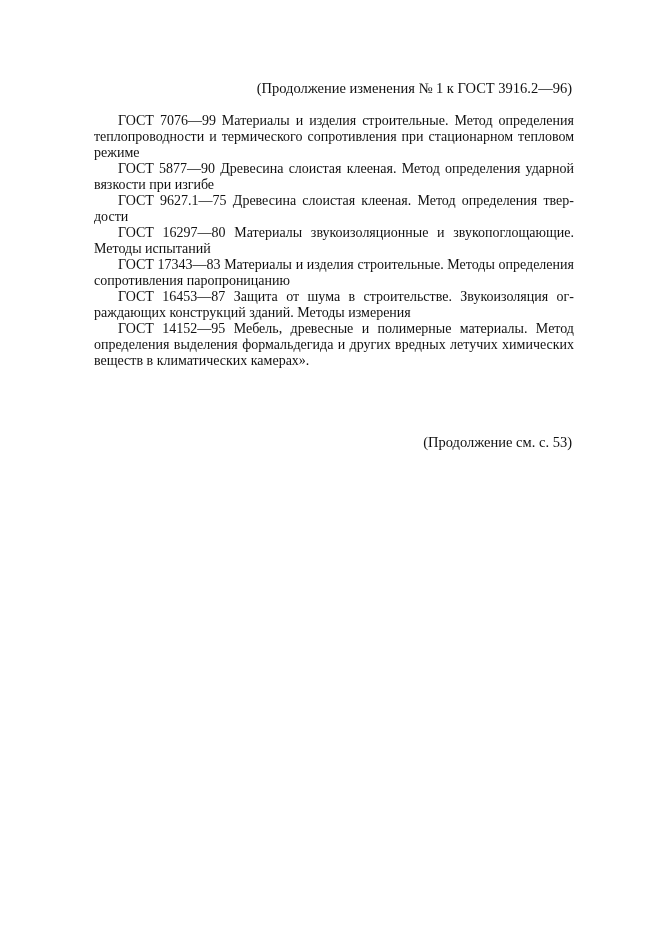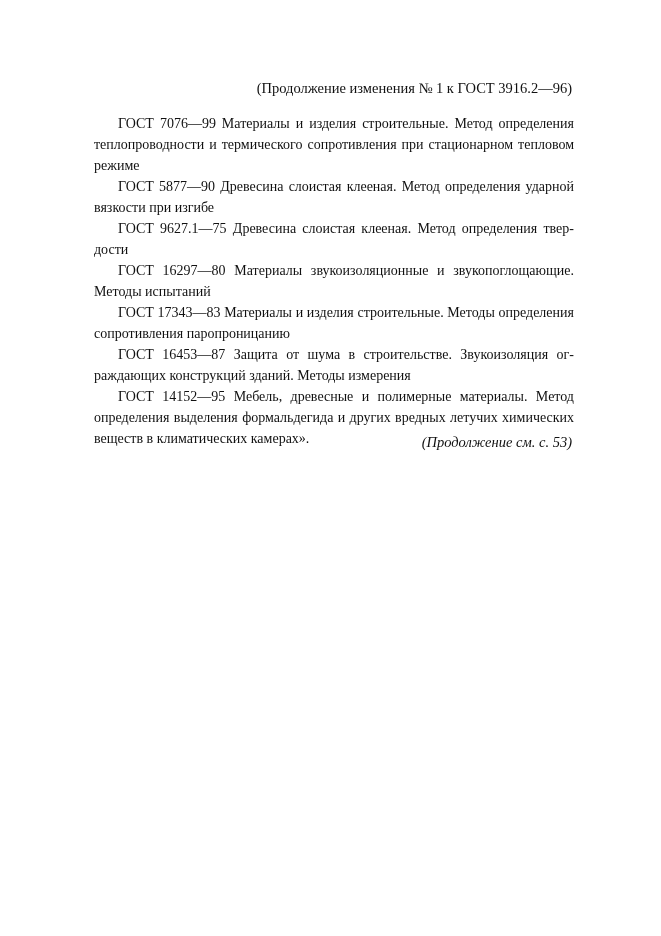--- a/index.html
+++ b/index.html
@@ -1,21 +1,21 @@
 <!DOCTYPE html>
 <html><head>
   <meta charset="utf-8">
   <style>
     html, body { margin: 0; padding: 0; background: #ffffff; }
     body { width: 661px; height: 936px; position: relative; overflow: hidden;
            font-family: "Liberation Serif", "DejaVu Serif", serif; color: #111; }
     .header { position: absolute; top: 80px; right: 89px; font-size: 14.5px; white-space: nowrap; }
-    .content { position: absolute; top: 113px; left: 94px; width: 480px; font-size: 14px; line-height: 21px; text-align: justify; }
+    .content { position: absolute; top: 113px; left: 94px; width: 480px; font-size: 14px; line-height: 16px; text-align: justify; }
     .entry { margin: 0; text-indent: 24px; hyphens: manual; }
-    .footer { position: absolute; top: 434px; right: 89px; font-style: italic; font-size: 14.5px; white-space: nowrap; }
+    .footer { position: absolute; top: 434px; right: 89px; font-size: 14.5px; white-space: nowrap; }
   </style>
 </head>
 <body>
 
 <div class="header">(Продолжение изменения № 1 к ГОСТ  3916.2—96)</div>
 
 <div class="content">
   <p class="entry">ГОСТ 7076—99 Материалы и изделия строительные. Метод определе­ния теплопроводности и термического сопротивления при стационарном тепловом режиме</p>
   <p class="entry">ГОСТ 5877—90 Древесина слоистая клееная. Метод определения удар­ной вязкости при изгибе</p>
   <p class="entry">ГОСТ 9627.1—75 Древесина слоистая клееная. Метод определения твер­дости</p>

